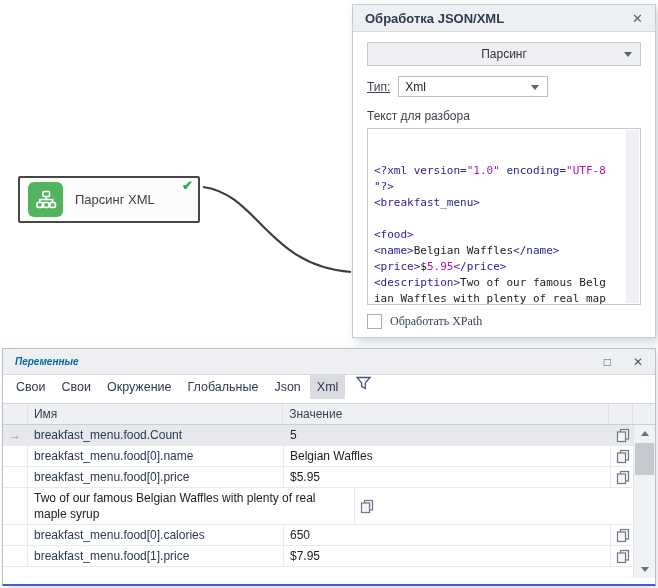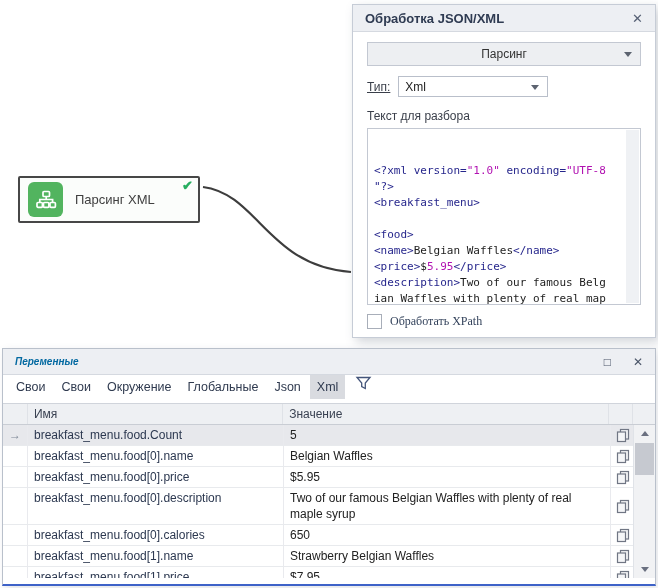--- a/index.html
+++ b/index.html
@@ -210,21 +210,20 @@
     <div class="cell c-copy">
       <svg width="14" height="15" viewBox="0 0 14 15">
         <rect x="4.5" y="1.5" width="8" height="9.5" fill="#f4f5f7" stroke="#707684" stroke-width="1.2"></rect>
         <rect x="1.5" y="4" width="8" height="9.5" fill="#f4f5f7" stroke="#707684" stroke-width="1.2"></rect>
       </svg>
     </div>
   </div>
 
   <div class="vrow">
     <div class="cell c-gutter"></div>
-    <div class="cell c-name">breakfast_menu.food[0].description</div>
     <div class="cell c-value">Two of our famous Belgian Waffles with plenty of real maple syrup</div>
     <div class="cell c-copy">
       <svg width="14" height="15" viewBox="0 0 14 15">
         <rect x="4.5" y="1.5" width="8" height="9.5" fill="#f4f5f7" stroke="#707684" stroke-width="1.2"></rect>
         <rect x="1.5" y="4" width="8" height="9.5" fill="#f4f5f7" stroke="#707684" stroke-width="1.2"></rect>
       </svg>
     </div>
   </div>
 
   <div class="vrow">
@@ -232,31 +231,20 @@
     <div class="cell c-name">breakfast_menu.food[0].calories</div>
     <div class="cell c-value">650</div>
     <div class="cell c-copy">
       <svg width="14" height="15" viewBox="0 0 14 15">
         <rect x="4.5" y="1.5" width="8" height="9.5" fill="#f4f5f7" stroke="#707684" stroke-width="1.2"></rect>
         <rect x="1.5" y="4" width="8" height="9.5" fill="#f4f5f7" stroke="#707684" stroke-width="1.2"></rect>
       </svg>
     </div>
   </div>
 
-  <div class="vrow">
-    <div class="cell c-gutter"></div>
-    <div class="cell c-name">breakfast_menu.food[1].name</div>
-    <div class="cell c-value">Strawberry Belgian Waffles</div>
-    <div class="cell c-copy">
-      <svg width="14" height="15" viewBox="0 0 14 15">
-        <rect x="4.5" y="1.5" width="8" height="9.5" fill="#f4f5f7" stroke="#707684" stroke-width="1.2"></rect>
-        <rect x="1.5" y="4" width="8" height="9.5" fill="#f4f5f7" stroke="#707684" stroke-width="1.2"></rect>
-      </svg>
-    </div>
-  </div>
 
   <div class="vrow">
     <div class="cell c-gutter"></div>
     <div class="cell c-name">breakfast_menu.food[1].price</div>
     <div class="cell c-value">$7.95</div>
     <div class="cell c-copy">
       <svg width="14" height="15" viewBox="0 0 14 15">
         <rect x="4.5" y="1.5" width="8" height="9.5" fill="#f4f5f7" stroke="#707684" stroke-width="1.2"></rect>
         <rect x="1.5" y="4" width="8" height="9.5" fill="#f4f5f7" stroke="#707684" stroke-width="1.2"></rect>
       </svg>

